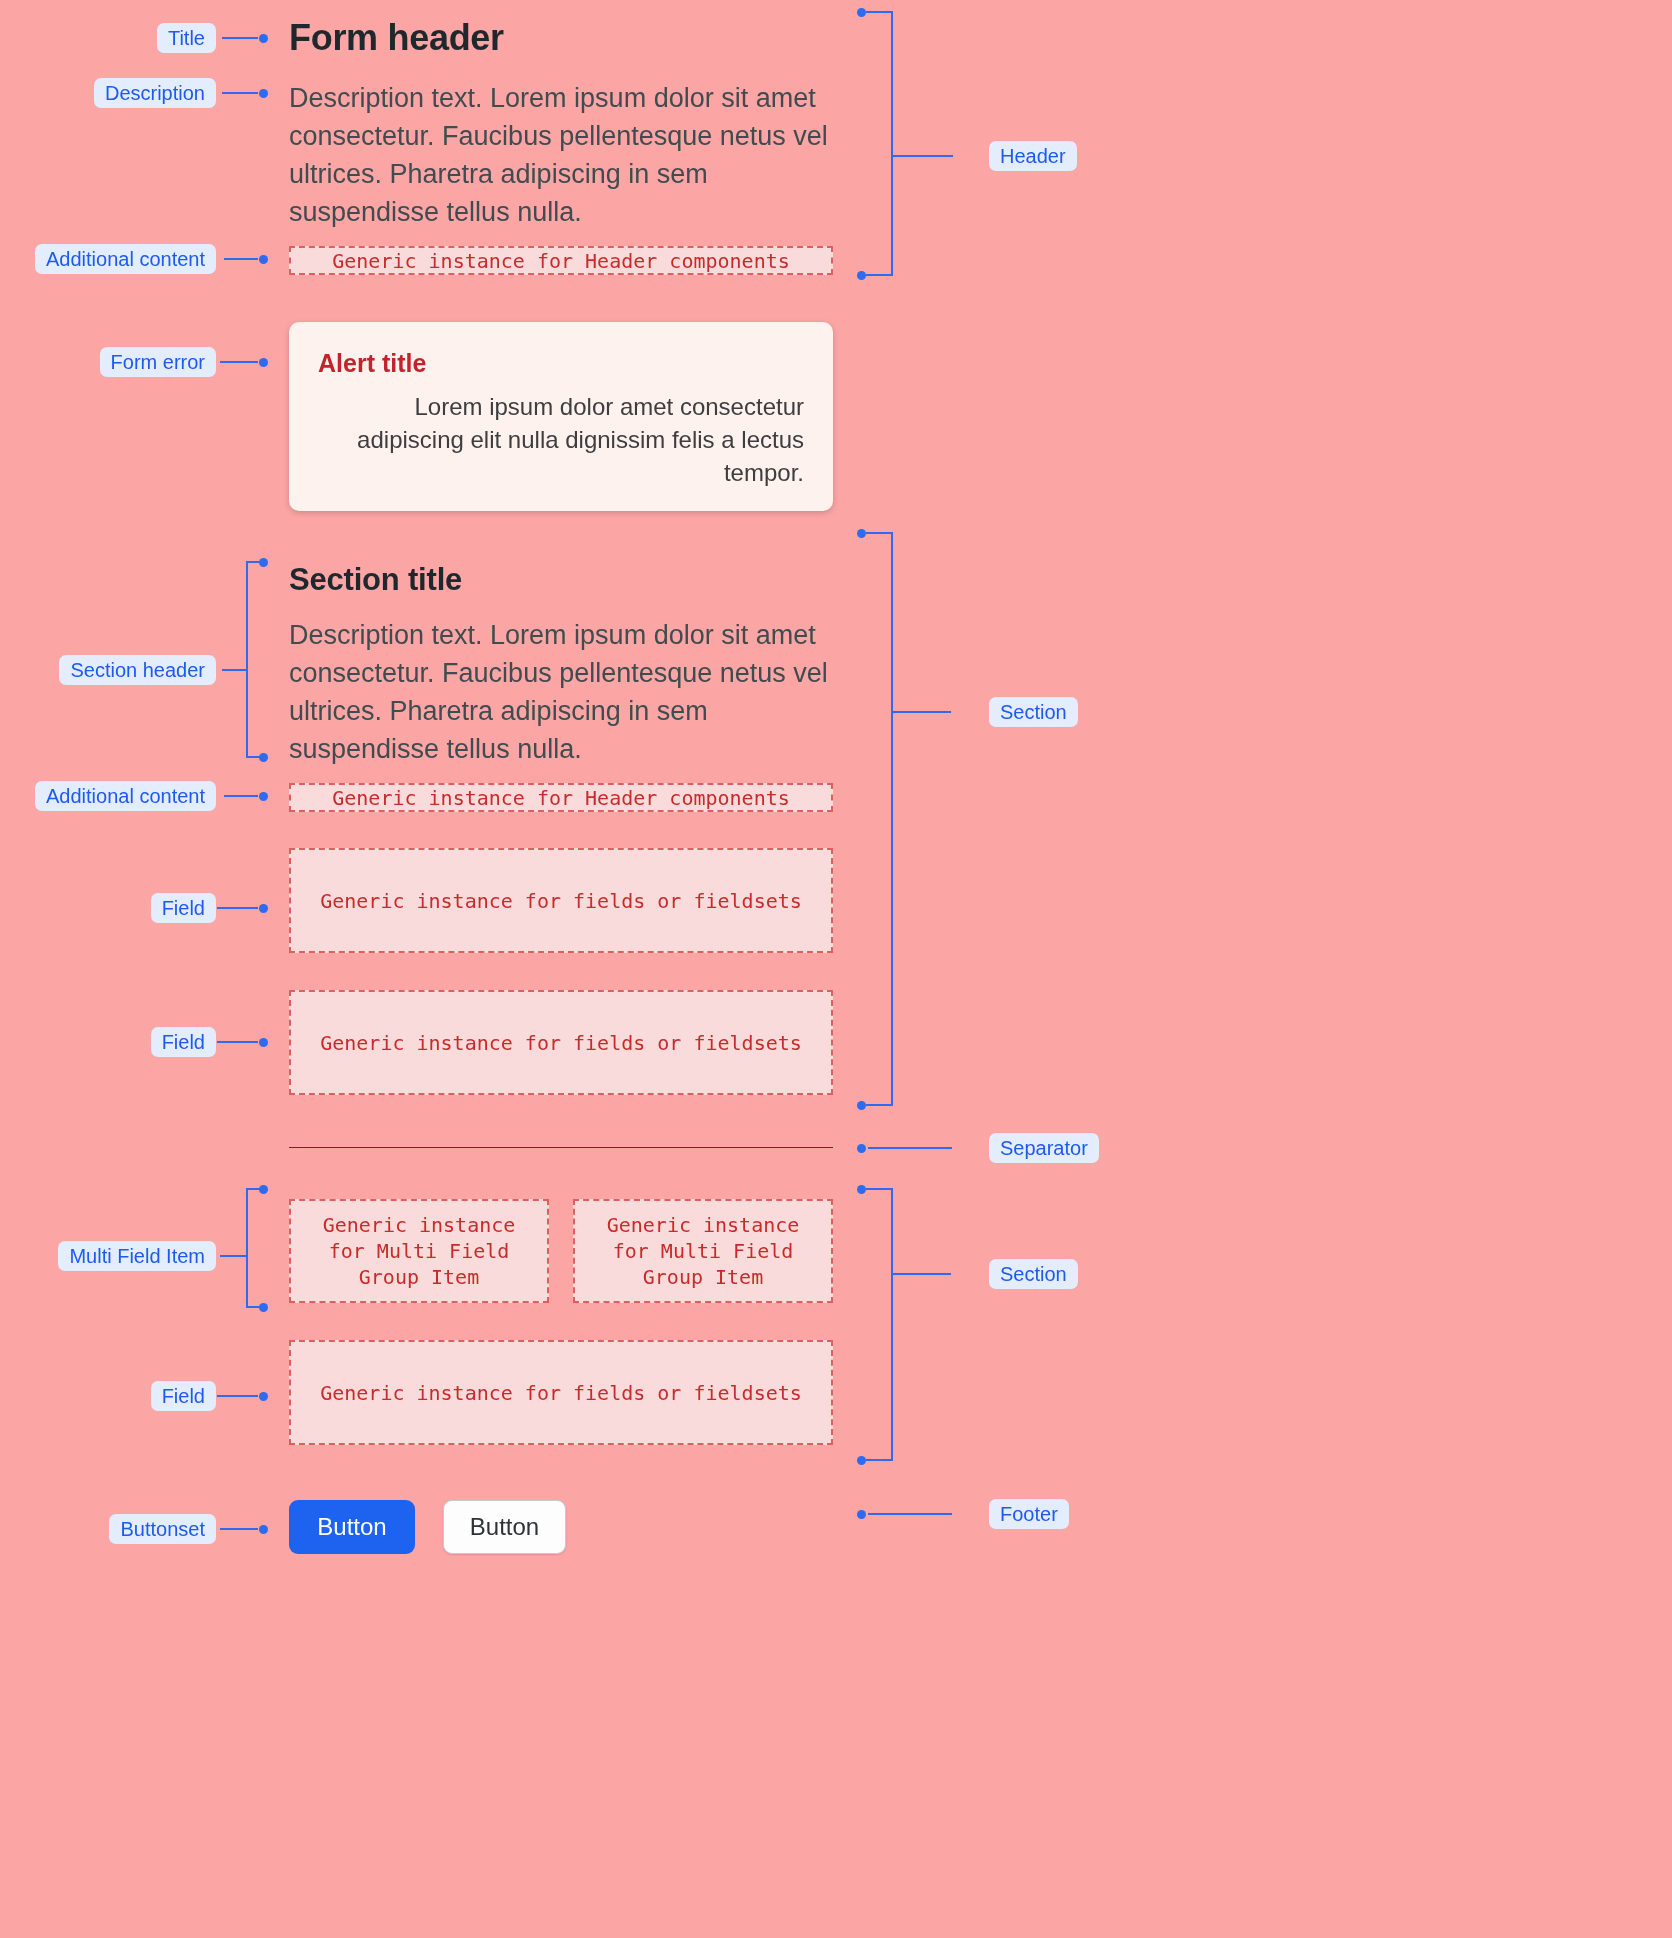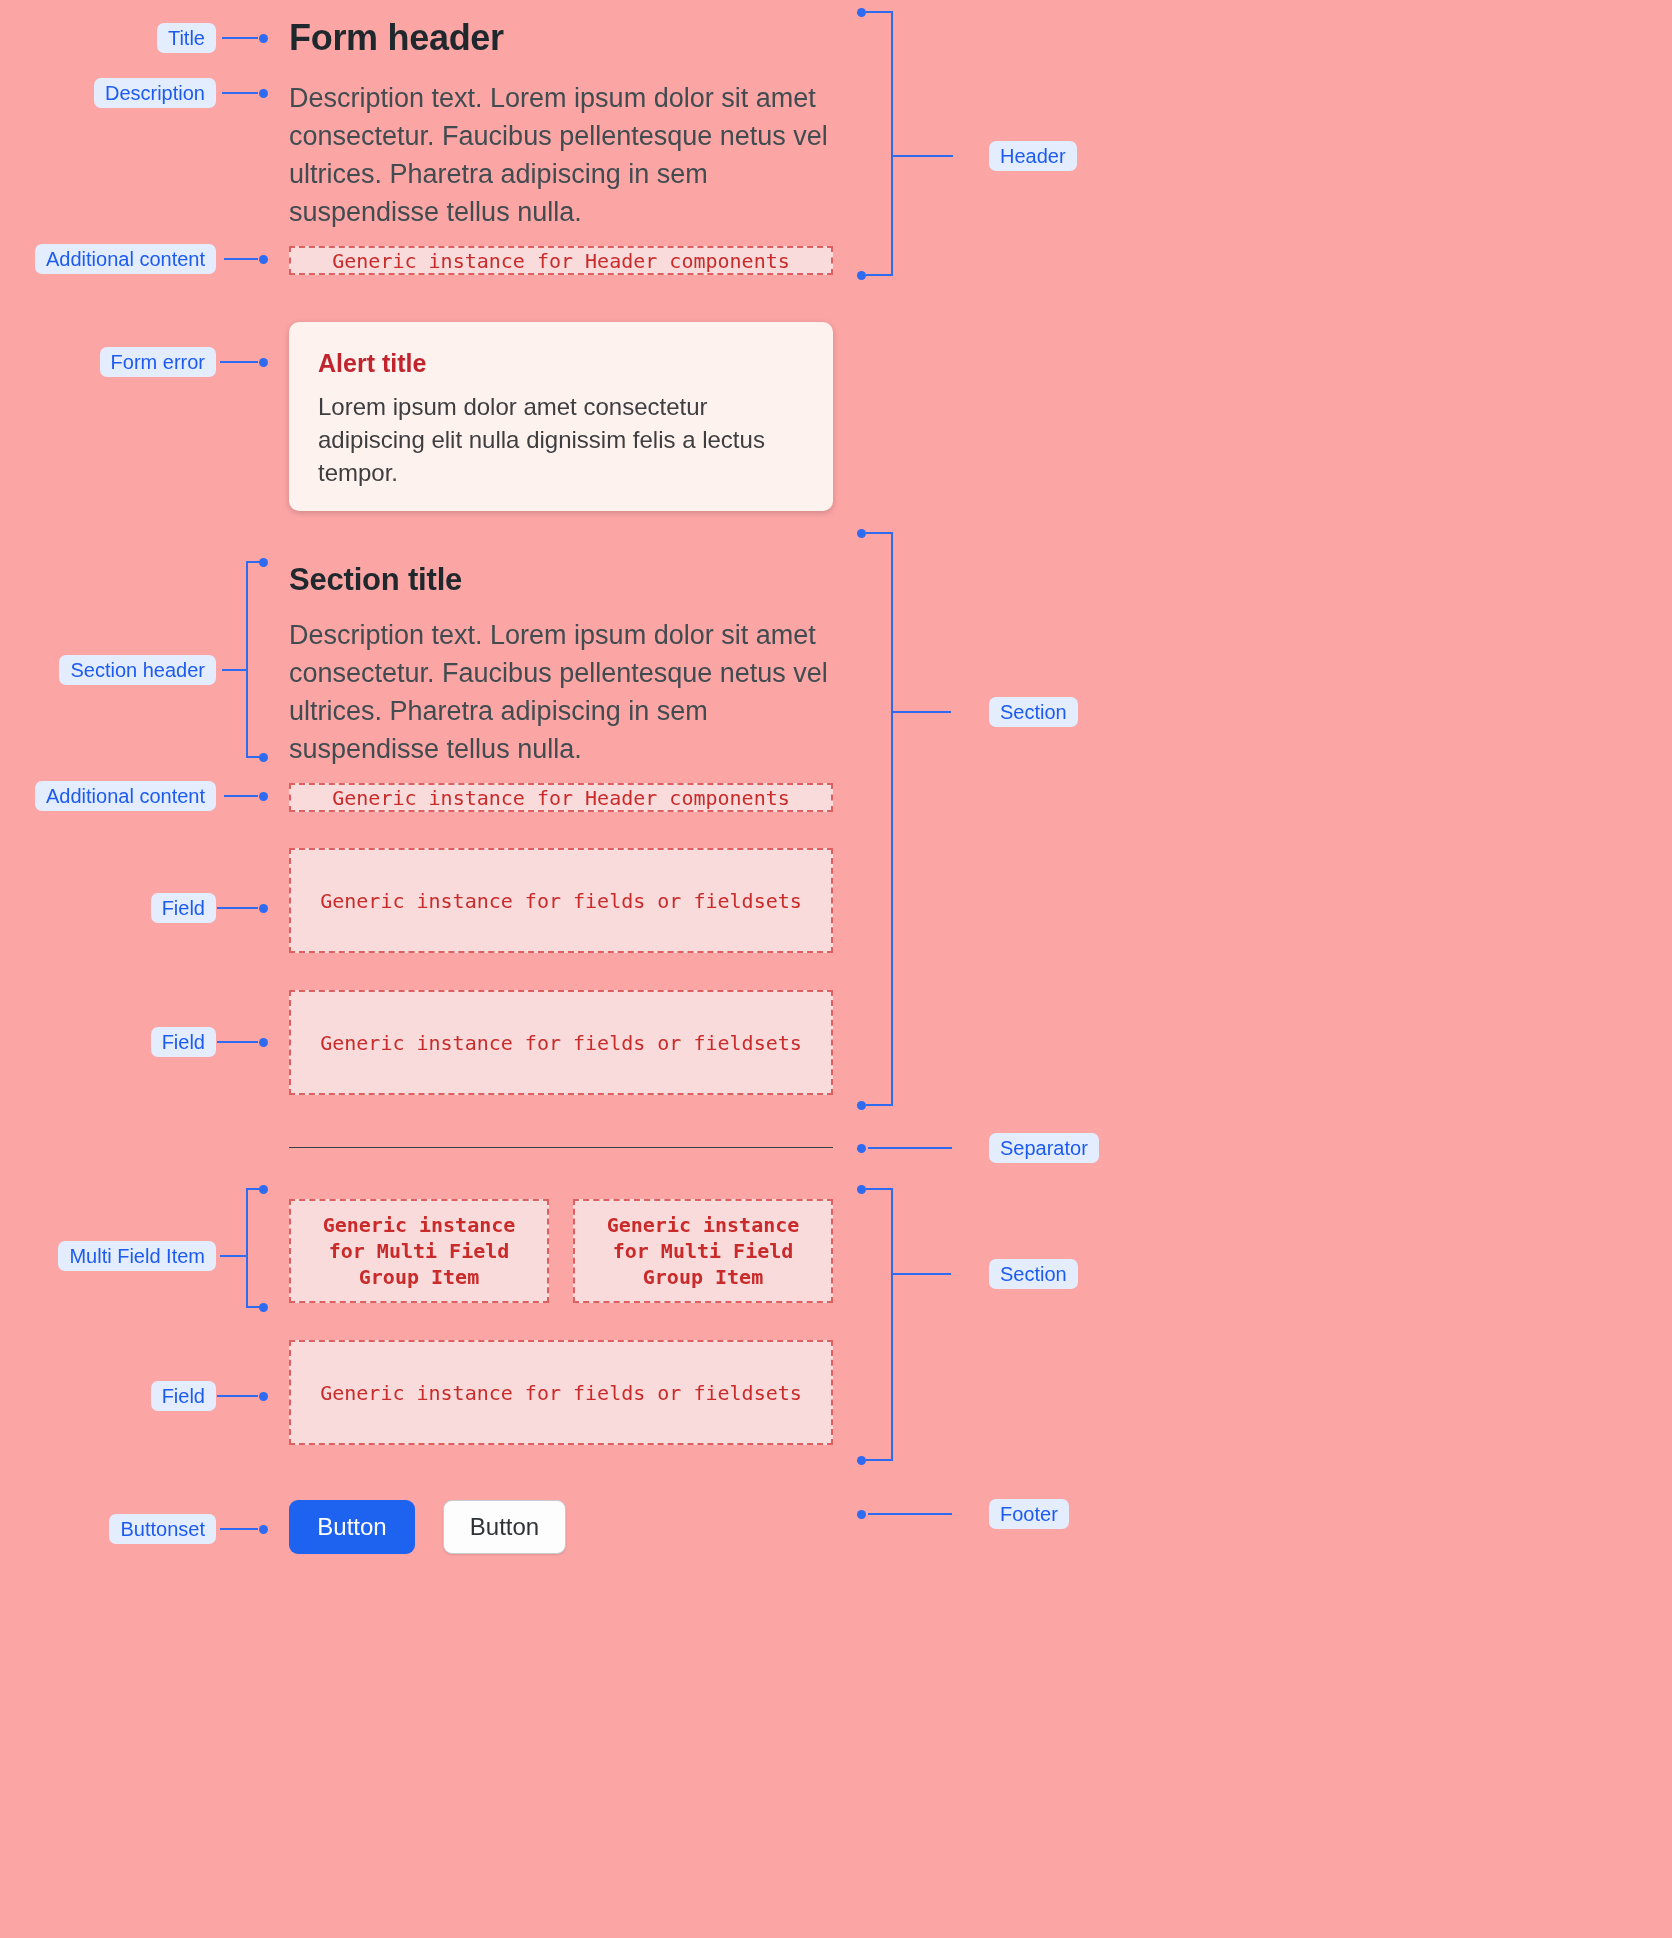--- a/index.html
+++ b/index.html
@@ -24,28 +24,28 @@
   .sect-title   { position:absolute; font-size:31px; line-height:38px; font-weight:700; color:#1e282d; letter-spacing:-0.2px; }
   .desc         { position:absolute; font-size:27px; line-height:38px; color:#414c50; }
   
   .dashed {
     position:absolute; box-sizing:border-box; background:#fadbdb;
     border:2px dashed #dd5f5f; color:#c92b2b;
     font-family:"DejaVu Sans Mono", monospace; font-size:20px; line-height:26px;
     display:flex; align-items:center; justify-content:center; text-align:center;
   }
   .dashed.strip { height:29px; }
-  .dashed.multi { padding:0 24px;font-weight:bold; }
+  .dashed.multi { padding:0 24px; }
   
   .alert {
     position:absolute; box-sizing:border-box; background:#fdf2ee;
     border-radius:10px; padding:27px 29px; box-shadow:0 2px 6px rgba(0,0,0,0.18);
   }
   .alert-title { font-size:25px; line-height:28px; font-weight:700; color:#c2242e; }
-  .alert-body  { margin-top:13px; font-size:24px; line-height:33px; color:#3e3e40; width:486px; }
+  .alert-body  { margin-top:13px; font-size:24px; line-height:33px; color:#3e3e40; width:486px;text-align:right; }
   
   .separator { position:absolute; height:1px; background:#334147; }
   
   .btn {
     position:absolute; box-sizing:border-box; height:54px; border-radius:9px;
     display:flex; align-items:center; justify-content:center;
     font-size:24px; font-weight:500; cursor:pointer; border:none;
     font-family:"Liberation Sans", sans-serif;
   }
   .btn.primary   { background:#1e63f0; color:#ffffff; }

